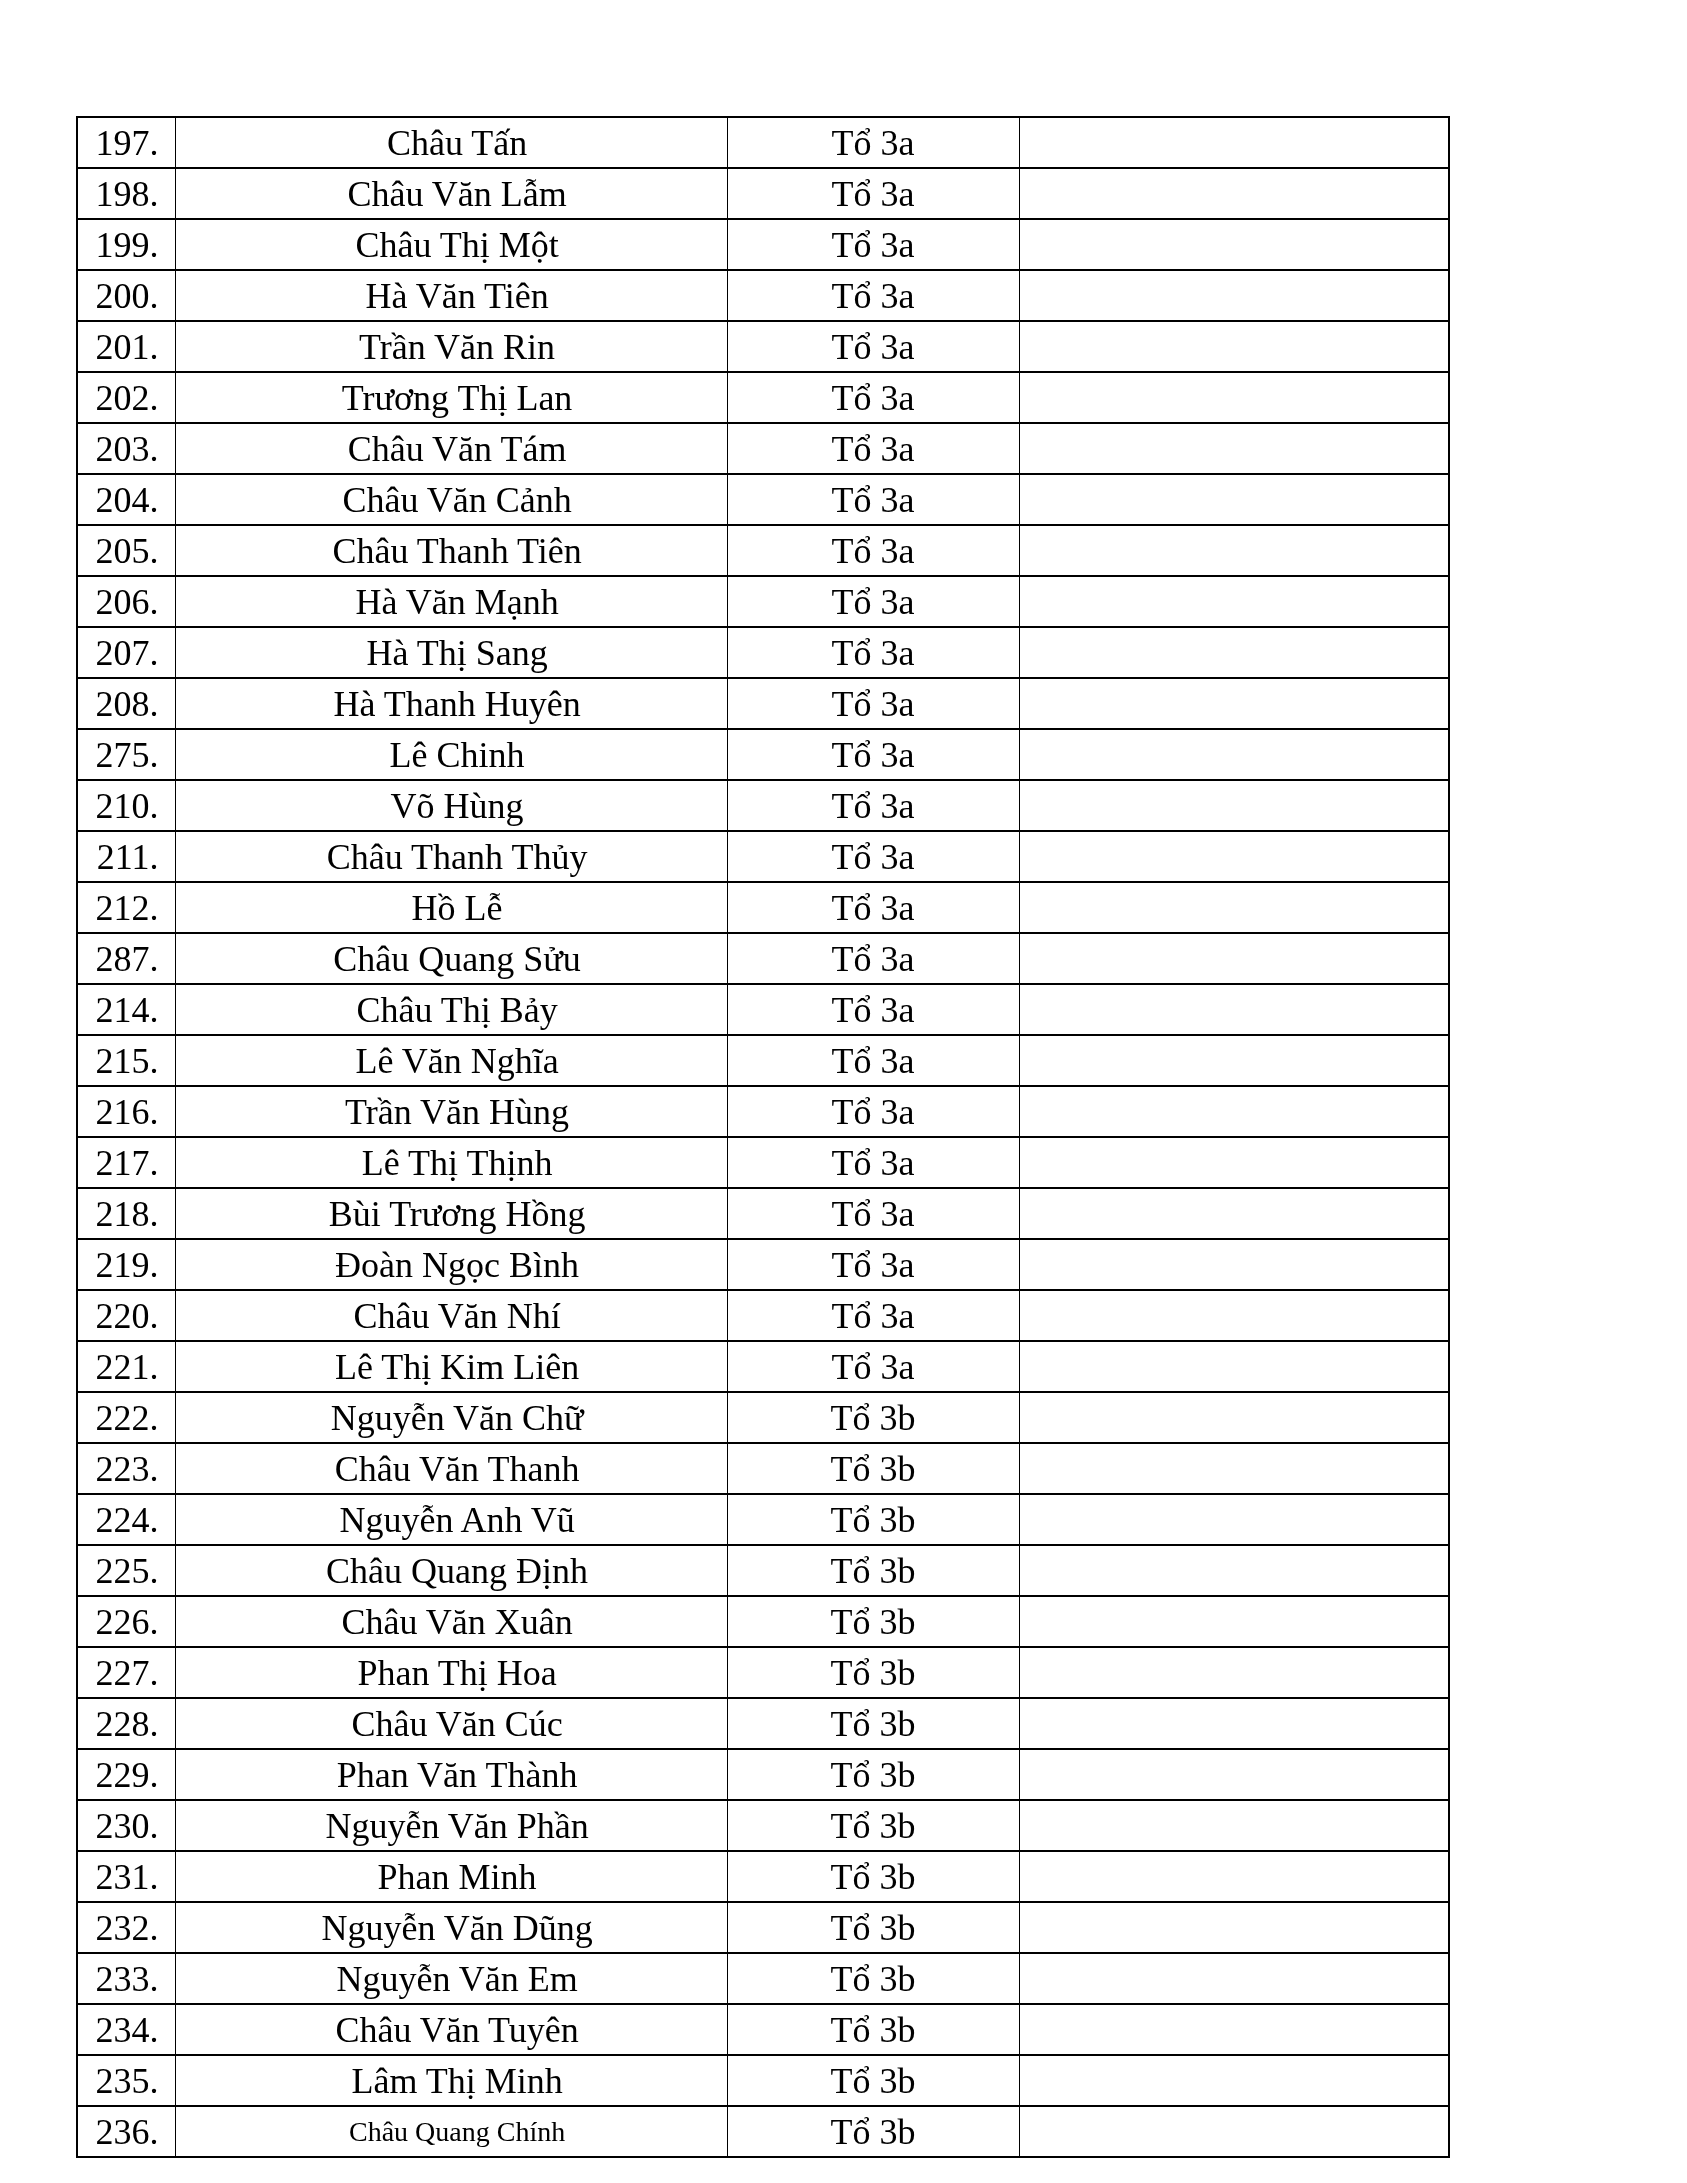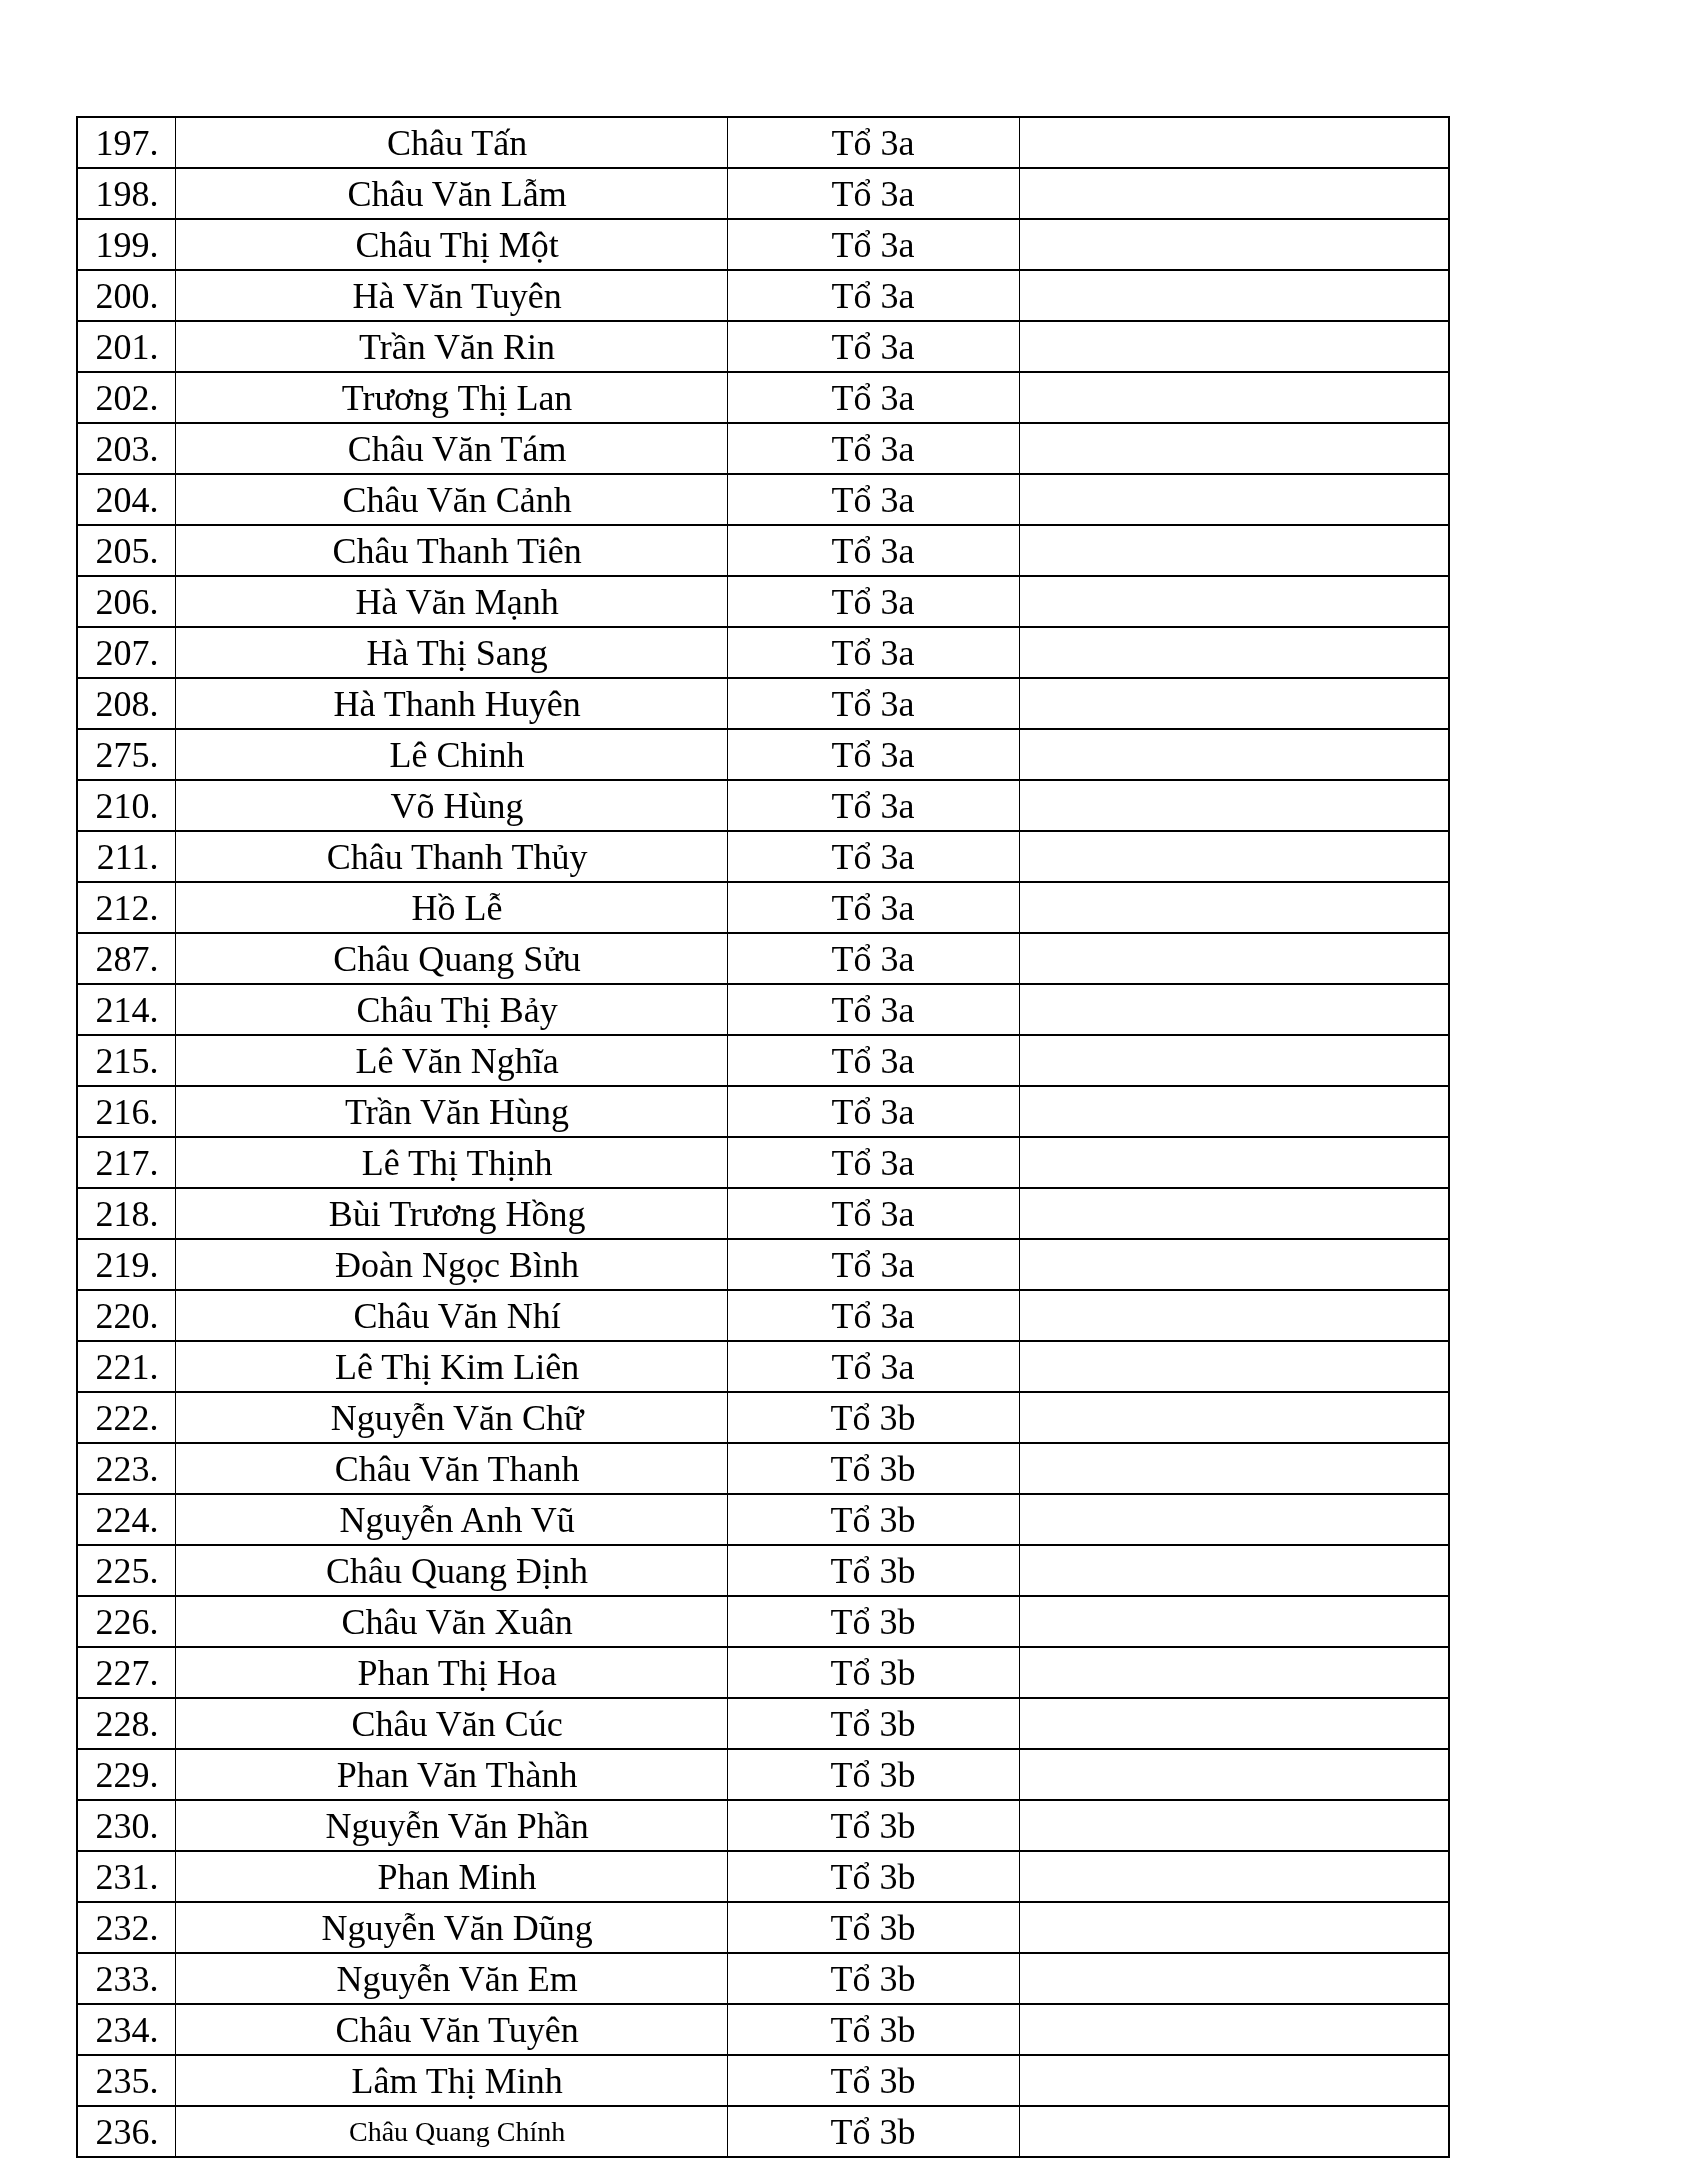--- a/index.html
+++ b/index.html
@@ -87,21 +87,21 @@
           <td class="cell-notes"></td>
         </tr>
         <tr>
           <td class="cell-num">199.</td>
           <td class="cell-name">Châu Thị Một</td>
           <td class="cell-group">Tổ 3a</td>
           <td class="cell-notes"></td>
         </tr>
         <tr>
           <td class="cell-num">200.</td>
-          <td class="cell-name">Hà Văn Tuyên</td>
+          <td class="cell-name">Hà Văn Tiên</td>
           <td class="cell-group">Tổ 3a</td>
           <td class="cell-notes"></td>
         </tr>
         <tr>
           <td class="cell-num">201.</td>
           <td class="cell-name">Trần Văn Rin</td>
           <td class="cell-group">Tổ 3a</td>
           <td class="cell-notes"></td>
         </tr>
         <tr>

